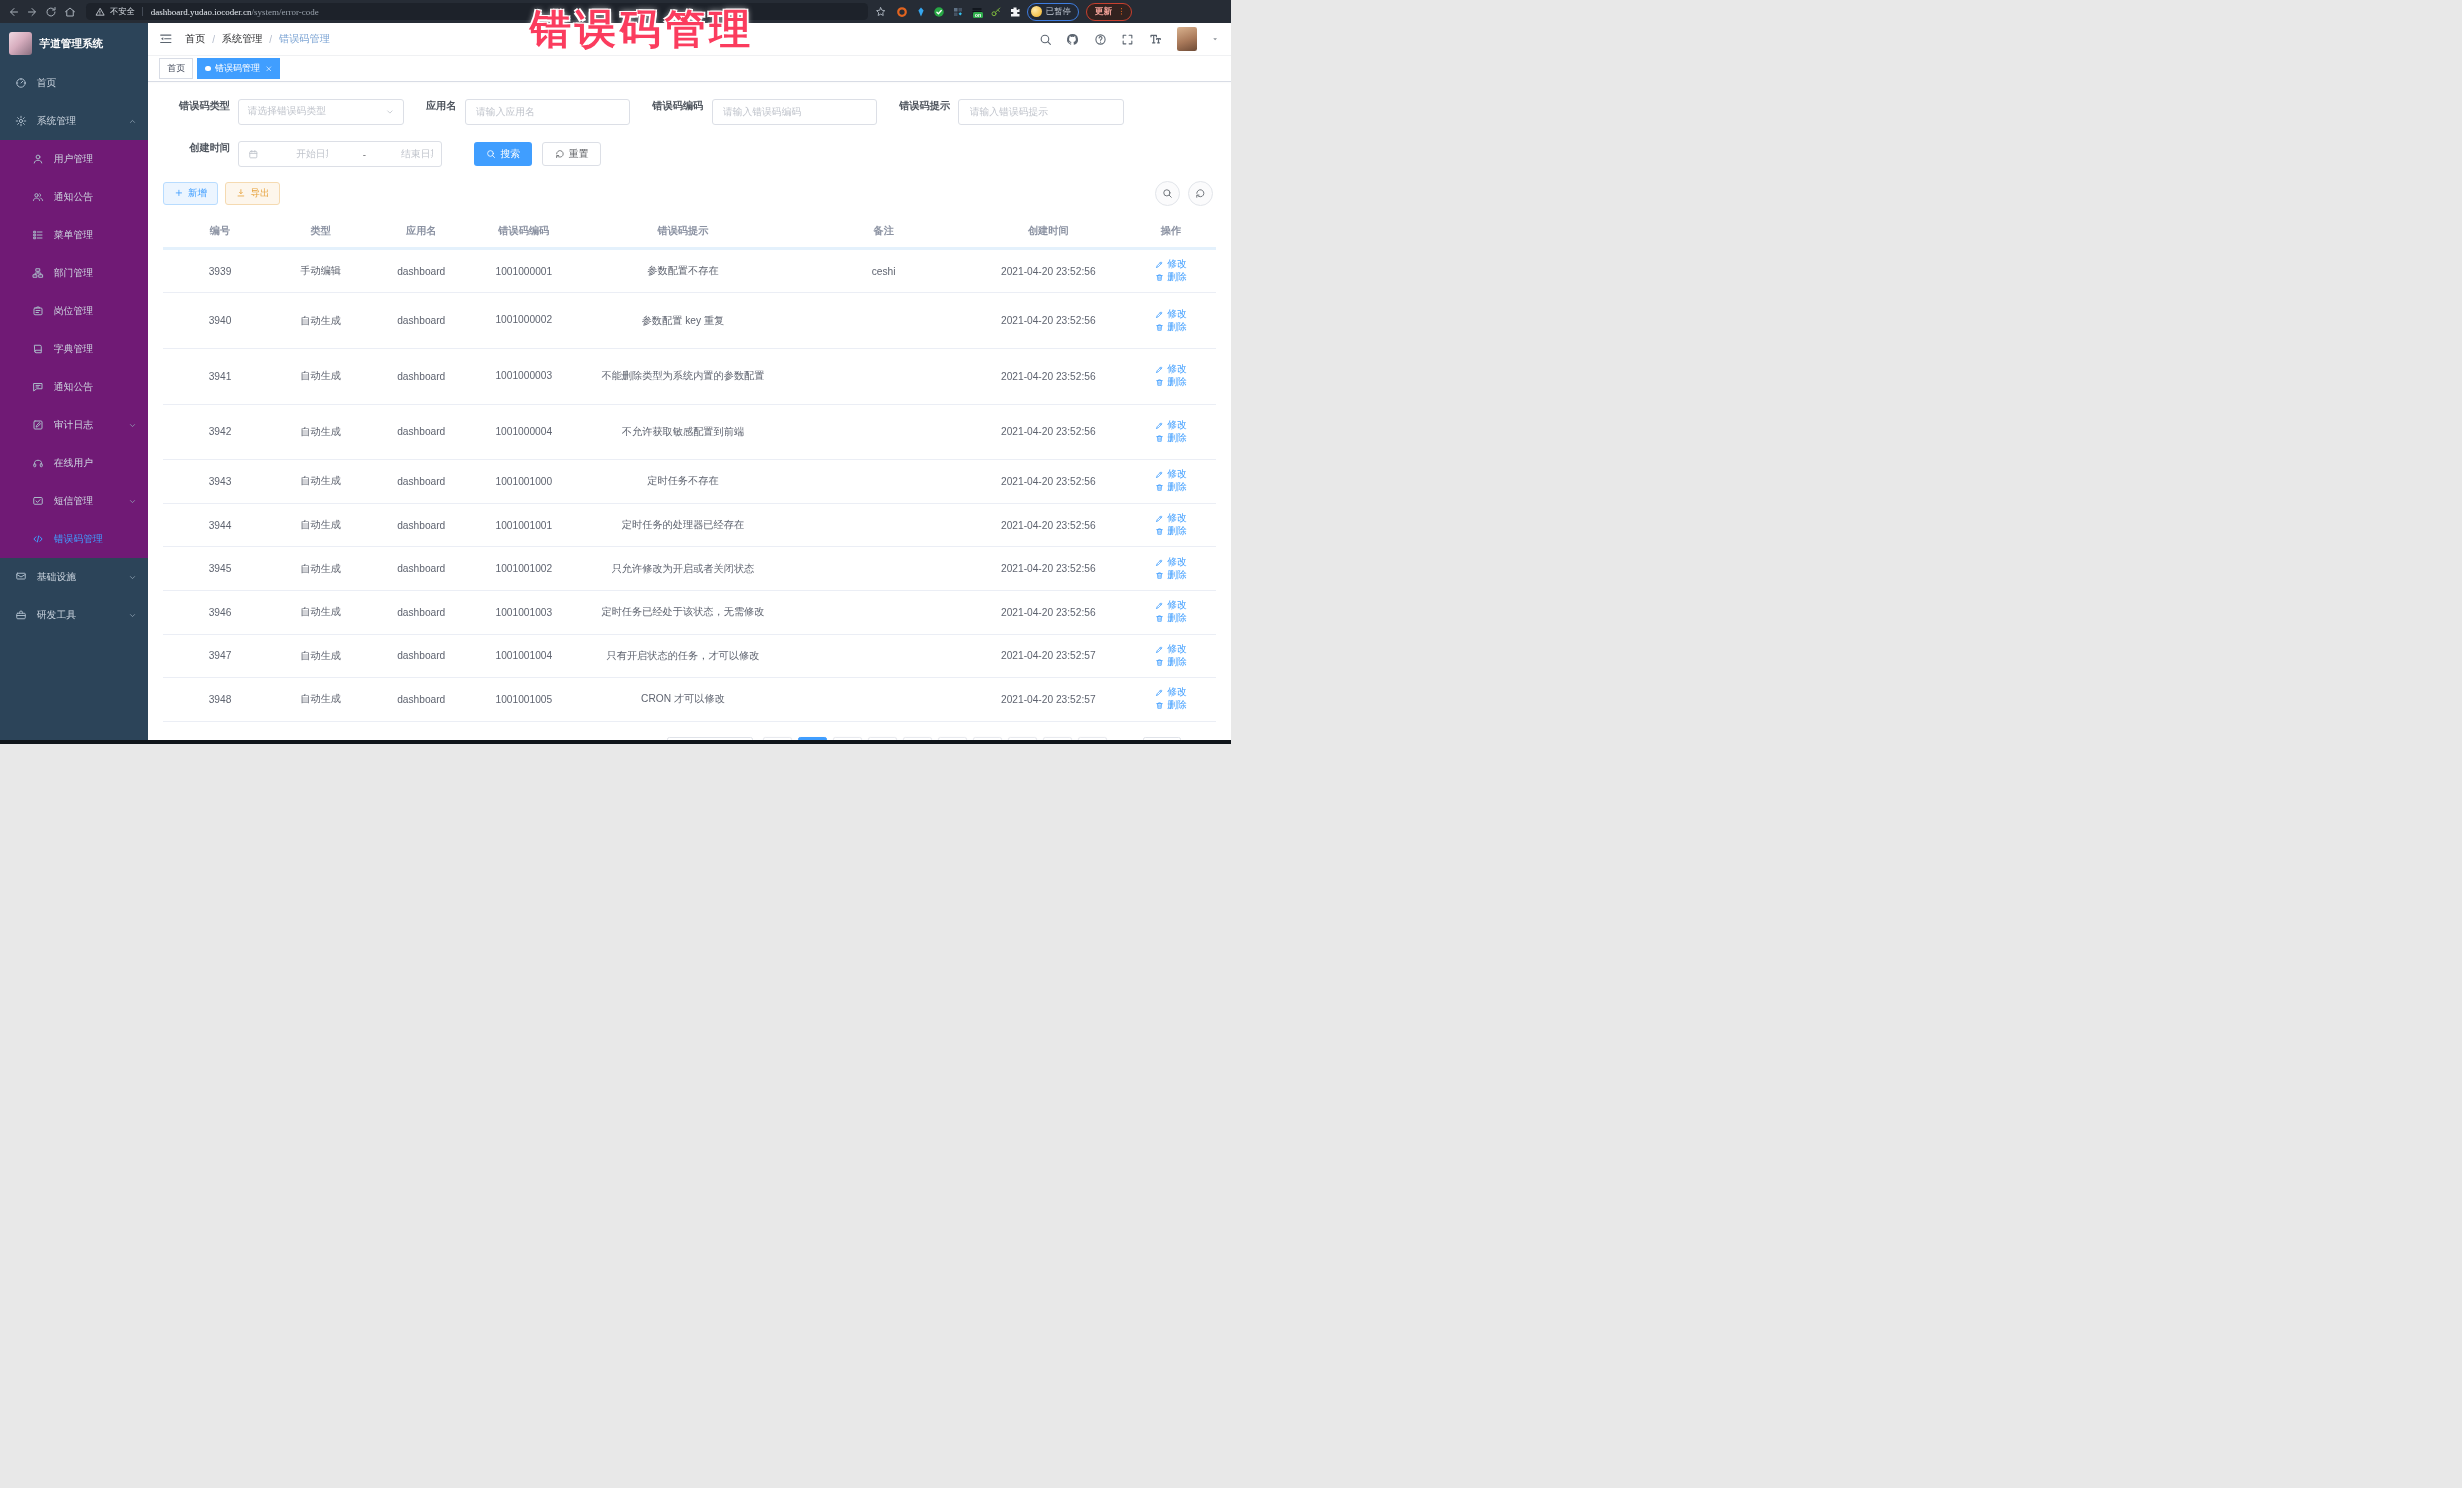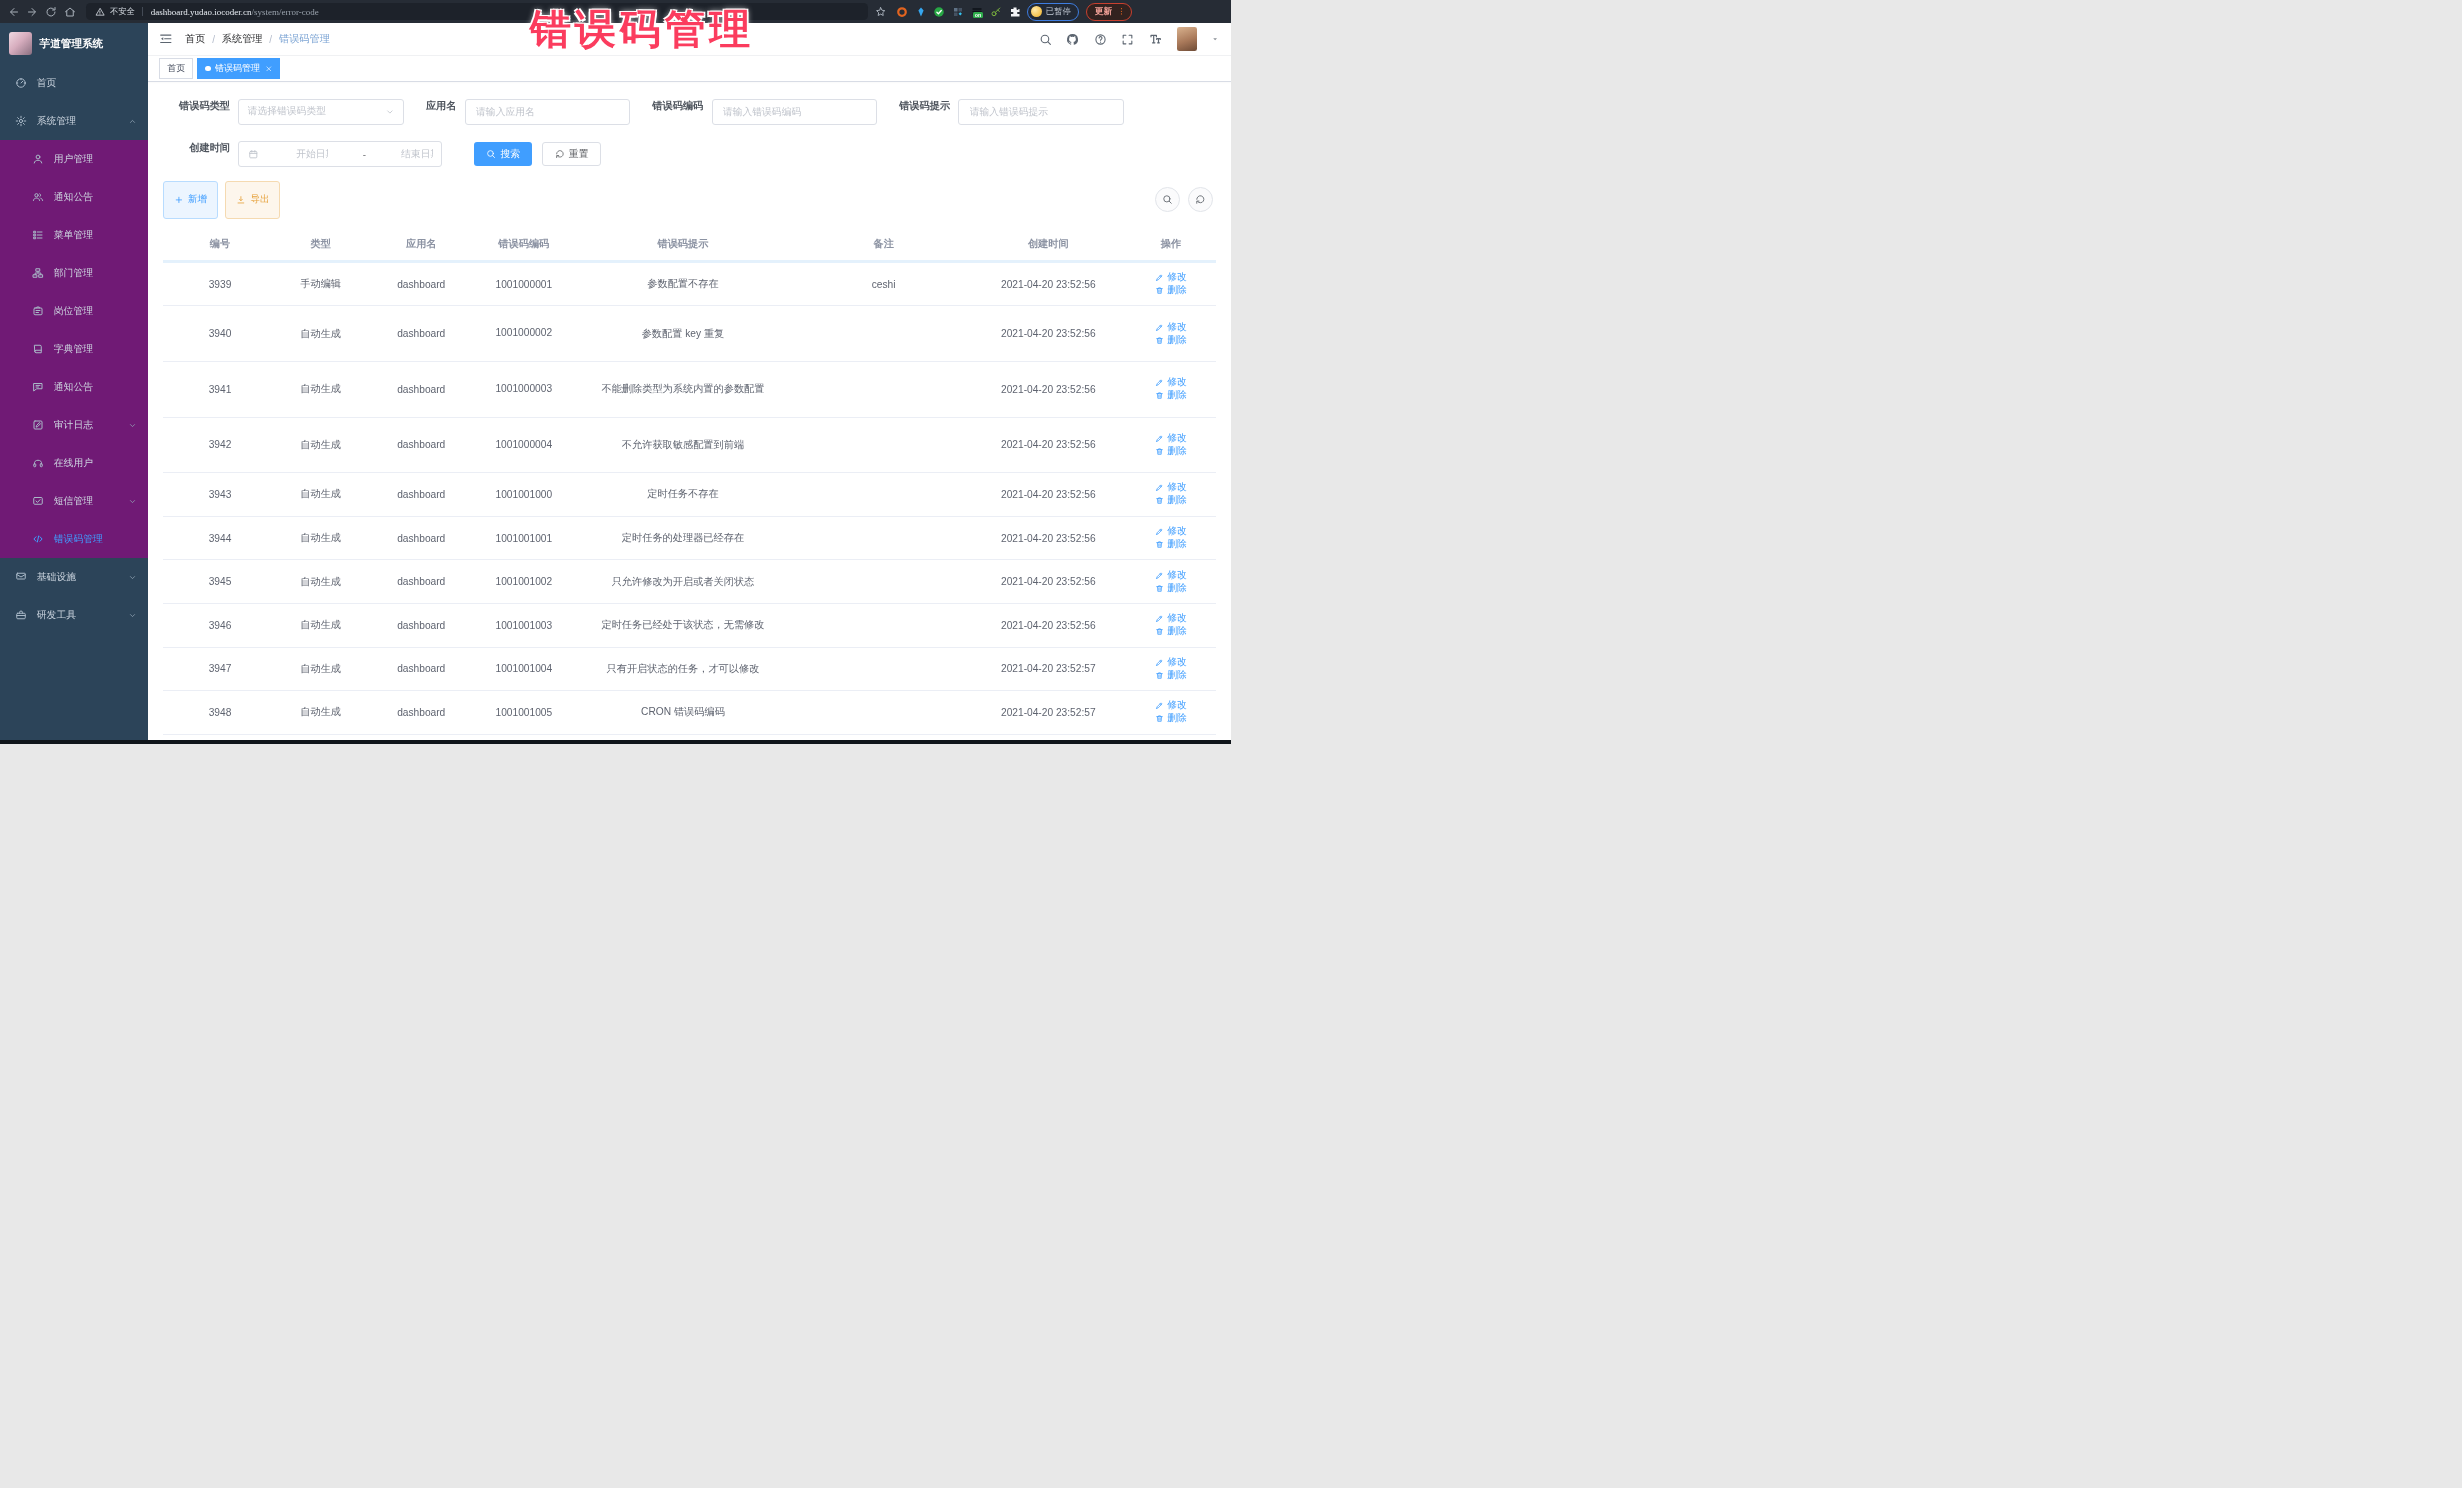--- a/index.html
+++ b/index.html
@@ -86,21 +86,21 @@
   .datebox .cal{width:10.6px;height:10.6px;color:#c0c4cc;margin-right:6px;}
   .datebox .ph{flex:1;text-align:center;}
   .datebox .dsep{color:#606266;font-size:9.8px;margin:0 3px;}
   .btn{height:24px;border-radius:3px;font-size:9.8px;display:inline-flex;align-items:center;gap:4.5px;
        padding:0 11.4px;cursor:pointer;border:0.8px solid transparent;font-weight:500;}
   .btn .bi{width:9.8px;height:9.8px;}
   .btn-search{background:#409eff;color:#fff;margin-left:9.8px;}
   .btn-reset{background:#fff;color:#606266;border-color:#dcdfe6;margin-left:9.8px;}
   
   .toolbar{margin-top:13.6px;display:flex;align-items:center;}
-  .btn-sm{height:38px;padding:0 9.8px;font-size:9.5px;}
+  .btn-sm{height:23px;padding:0 9.8px;font-size:9.5px;}
   .btn-add{background:#ecf5ff;color:#409eff;border-color:#b8dcff;}
   .btn-export{background:#fdf6ec;color:#e6a23c;border-color:#f5dab1;margin-left:7.6px;}
   .tool-right{margin-left:auto;display:flex;gap:8.3px;margin-right:3px;}
   .circle-btn{width:23px;height:23px;border-radius:50%;background:#fbfbfc;border:0.8px solid #e2e5ea;color:#62676e;
               display:flex;align-items:center;justify-content:center;cursor:pointer;}
   .circle-btn .i{width:10.6px;height:10.6px;}
   
   table.grid{width:100%;border-collapse:collapse;margin-top:9px;table-layout:fixed;}
   .grid th{height:32px;font-size:10.2px;color:#8c93a3;font-weight:600;border-bottom:0.8px solid #ebeef5;
            text-align:center;padding:0 3px;}
@@ -885,21 +885,21 @@
                     </svg>
                   </span>
                   <span>删除</span>
                 </span></td>
             </tr>
             <tr>
               <td>3948</td>
               <td>自动生成</td>
               <td>dashboard</td>
               <td><span>1001001005</span></td>
-              <td>CRON 错误码编码</td>
+              <td>CRON 才可以修改</td>
               <td></td>
               <td>2021-04-20 23:52:57</td>
               <td><span class="op-link">
                   <span class="i ">
                     <svg viewBox="0 0 24 24" fill="none" stroke="currentColor" stroke-width="2" stroke-linecap="round" stroke-linejoin="round">
                       <path d="M4.5 19.5l1-4L16 5l2.8 2.8L8.3 18.3l-3.8 1.2z"></path>
                       <line x1="13.5" y1="7.5" x2="16.3" y2="10.3"></line>
                     </svg>
                   </span>
                   <span>修改</span>

